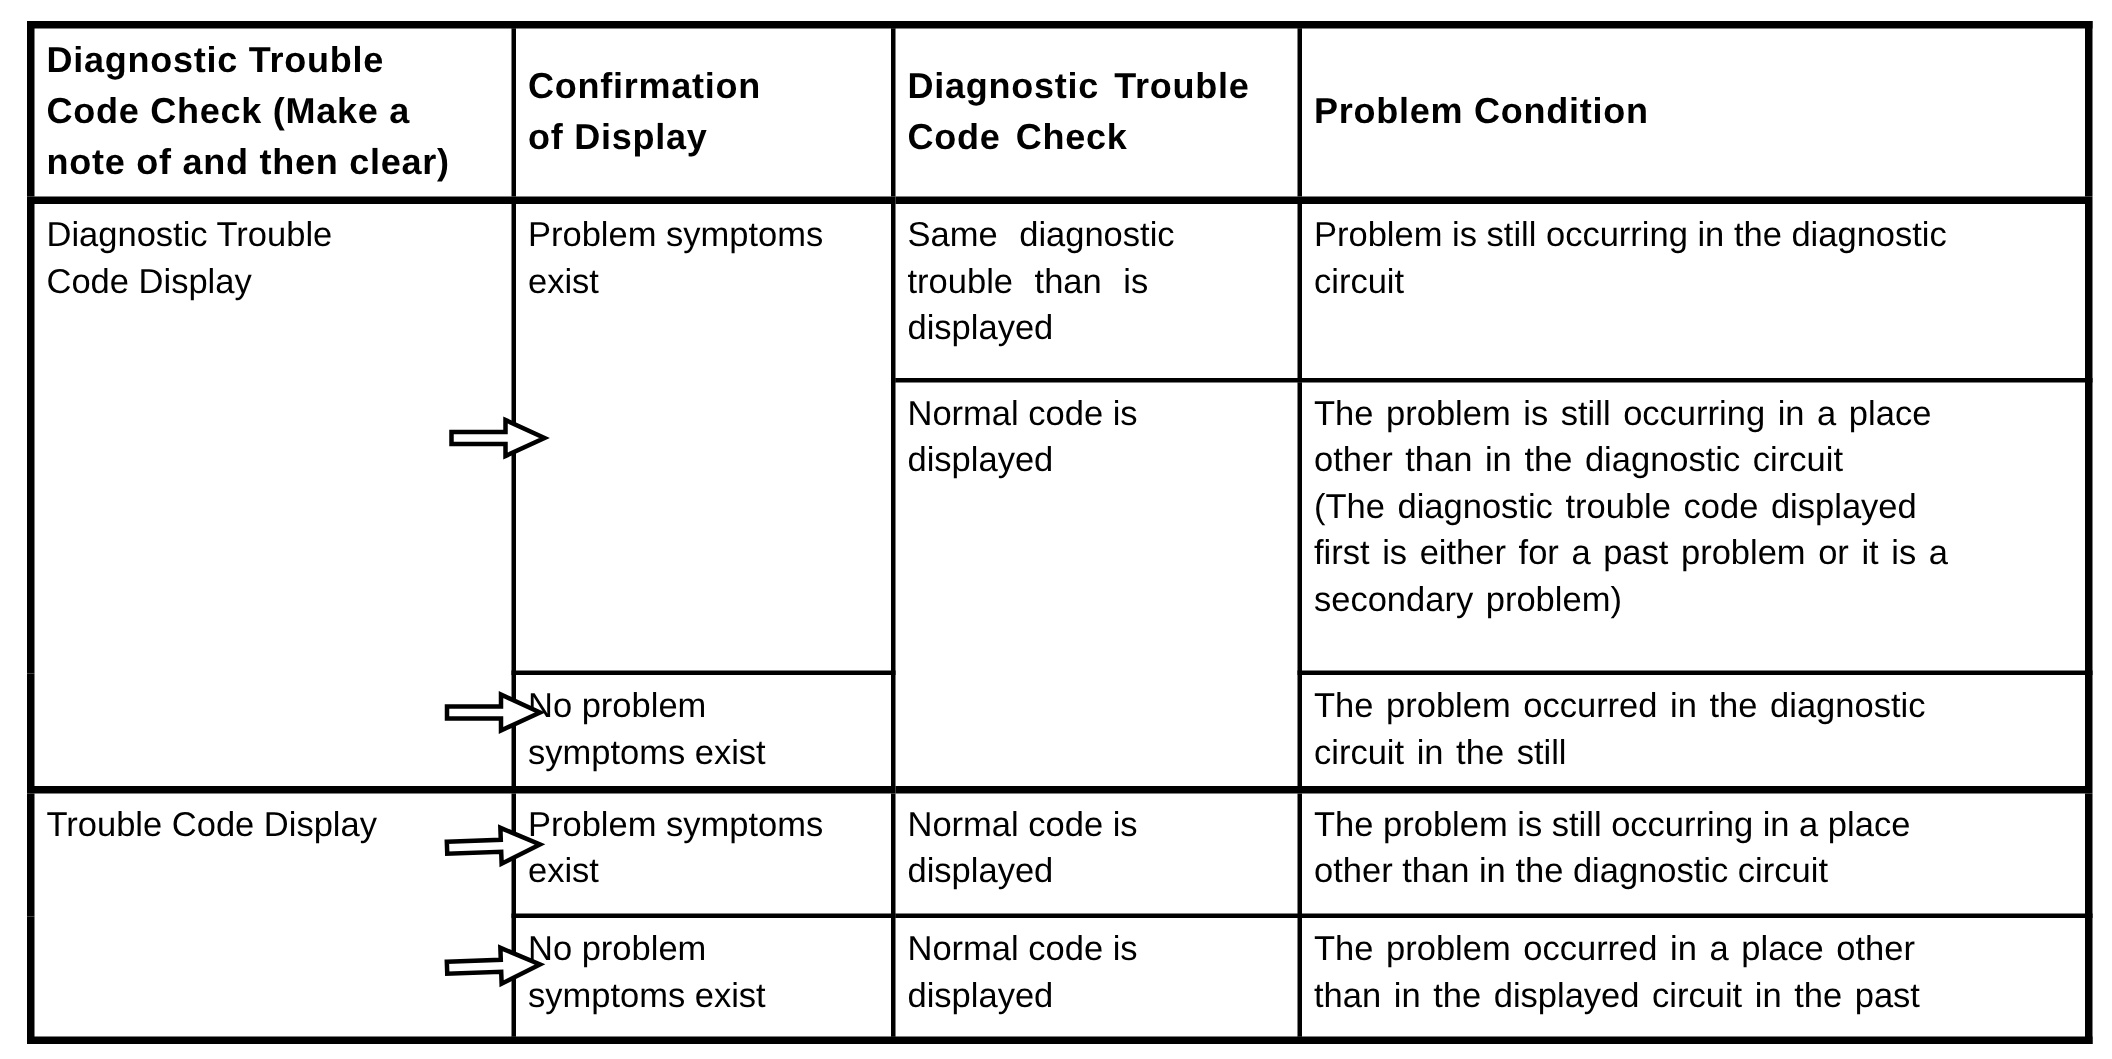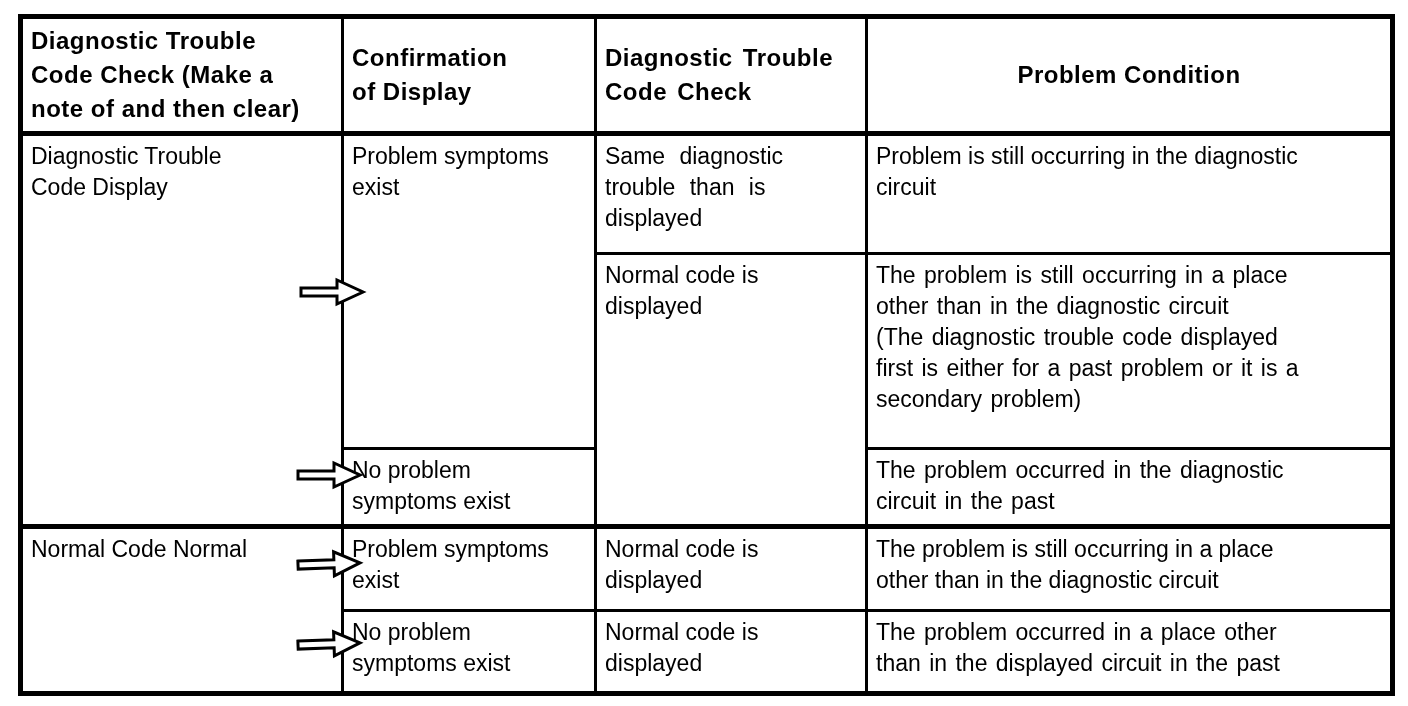--- a/index.html
+++ b/index.html
@@ -38,21 +38,21 @@
     text-align: left;
   }
   .dtc th {
     font-weight: bold;
     font-size: 24px;
     line-height: 34px;
     vertical-align: middle;
     letter-spacing: 0.5px;
     border-bottom-width: 5px;
   }
-  .dtc th.center { text-align: center; }
+  .dtc th.center { text-align: left; }
   .dtc th.spread { word-spacing: 3px; }
   tr.section-start td { border-top-width: 5px; }
   td.spread-wide { word-spacing: 8px; }
   td.spread { word-spacing: 2px; }
   
   tr.hdr   { height: 114px; }
   tr.row1  { height: 120px; }
   tr.row2  { height: 195px; }
   tr.row3  { height: 78px; }
   tr.row4  { height: 84px; }
@@ -113,25 +113,25 @@
 other than in the diagnostic circuit
 (The diagnostic trouble code displayed
 first is either for a past problem or it is a
 secondary problem)</td>
       </tr>
 
       <tr class="row3">
         <td>No problem
 symptoms exist</td>
         <td class="spread">The problem occurred in the diagnostic
-circuit in the past</td>
+circuit in the still</td>
       </tr>
 
       <tr class="row4 section-start">
-        <td rowspan="2">Normal Code Normal</td>
+        <td rowspan="2">Trouble Code Display</td>
         <td>Problem symptoms
 exist</td>
         <td>Normal code is
 displayed</td>
         <td>The problem is still occurring in a place
 other than in the diagnostic circuit</td>
       </tr>
 
       <tr class="row5">
         <td>No problem

